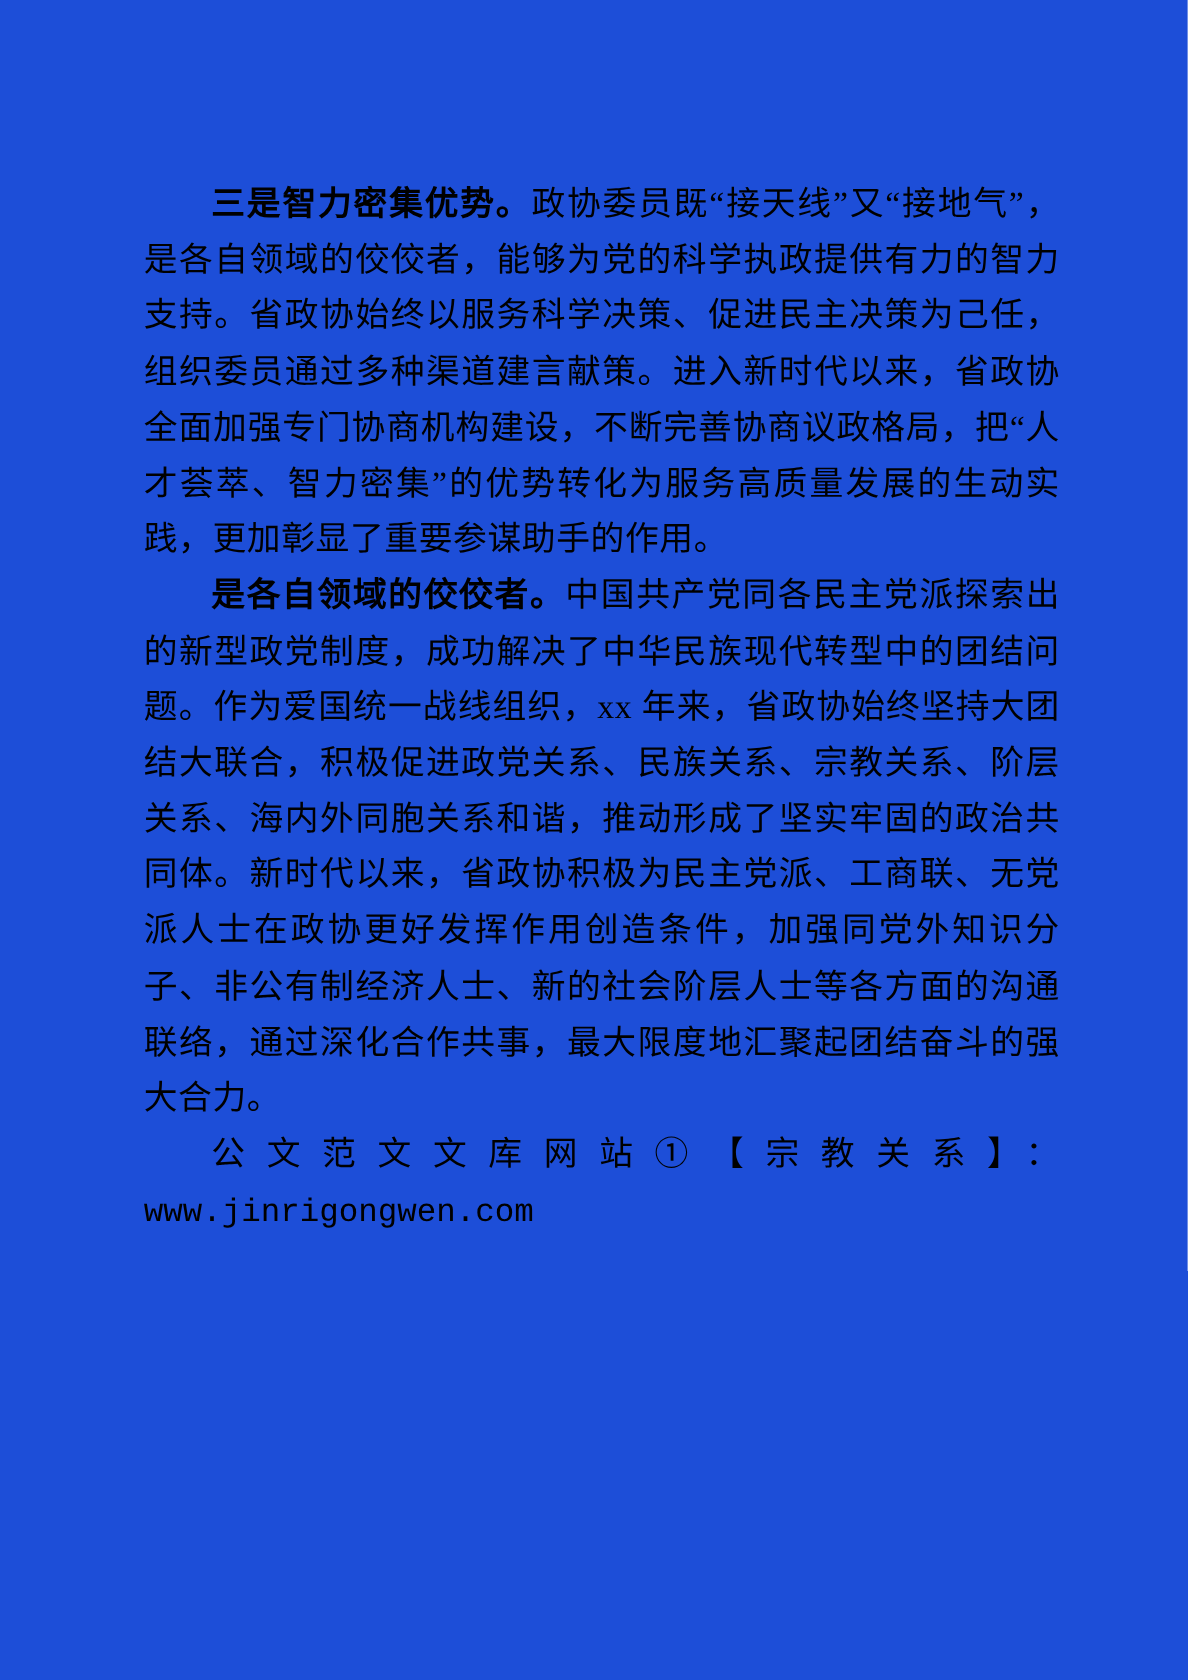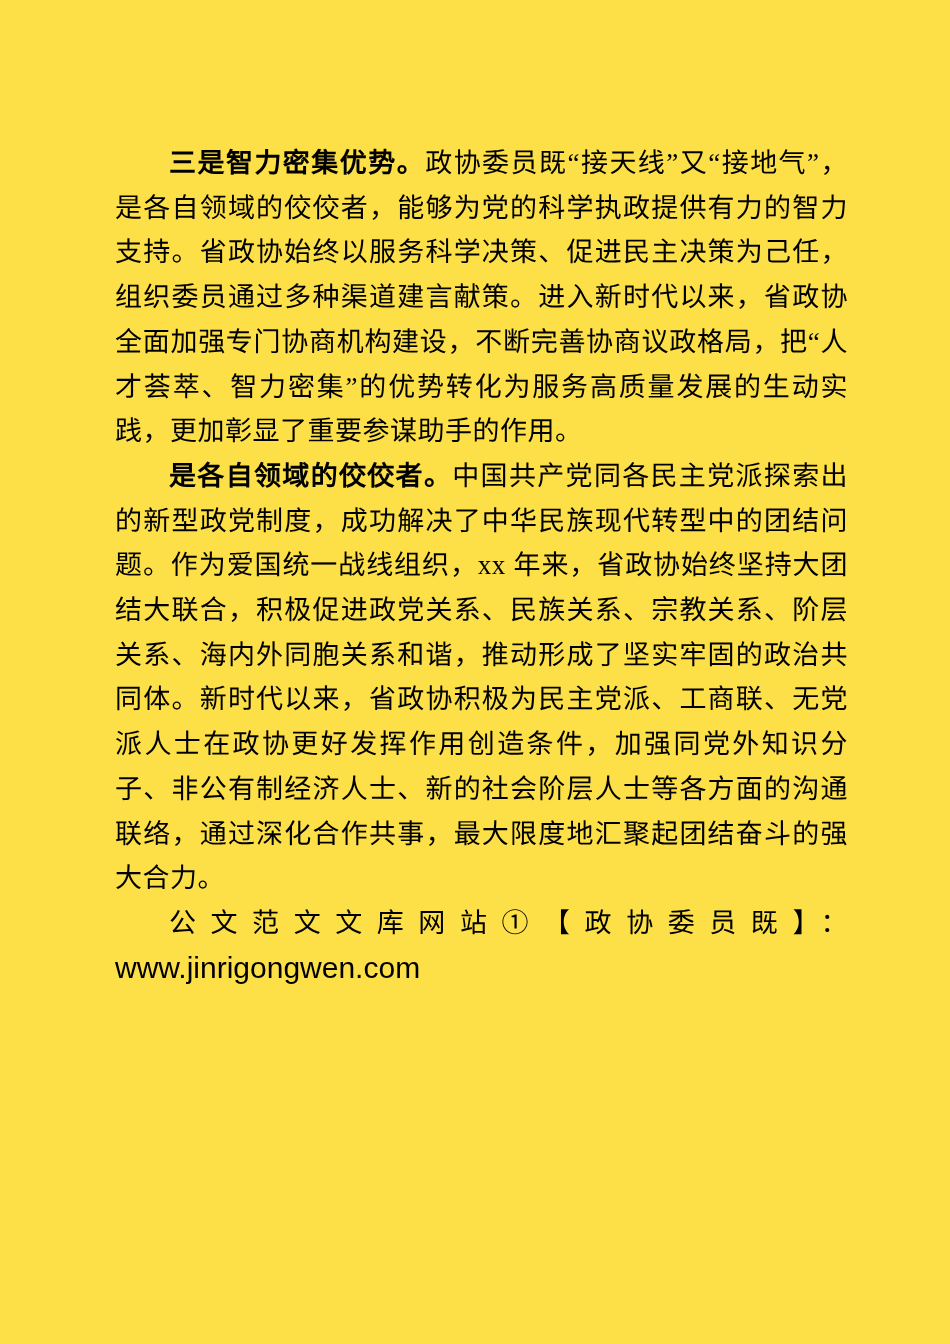--- a/index.html
+++ b/index.html
@@ -12,21 +12,21 @@
     height: 1344px;
     overflow: hidden;
     color: #000000;
     font-family: "Liberation Serif", "DejaVu Serif", serif;
   }
   .page {
     box-sizing: border-box;
     width: 950px;
     height: 1344px;
     padding: 141px 102px 0 115px;
-    background: #fde047;
+    background: #1d4ed8;
   }
   .para {
     margin: 0;
     font-size: 27px;
     line-height: 44.7px;
     text-align: justify;
     text-indent: 2em;
     letter-spacing: 0.5px;
   }
   .para .lead {
@@ -34,22 +34,22 @@
   }
   .footer-stretch {
     
     text-align-last: justify;
     -moz-text-align-last: justify;
   }
   .url-line {
     text-indent: 0;
   }
   .mono {
-    font-family: Liberation Sans, sans-serif;
-    font-size: 30px;
+    font-family: Liberation Mono, monospace;
+    font-size: 26px;
     letter-spacing: 0;
   }
   .footer-mixed {
     text-indent: 1em;
     white-space: nowrap;
   }
 </style>
 </head>
 <body>
 
@@ -58,21 +58,21 @@
   <p class="para">
     <span class="lead">三是智力密集优势。</span><span>政协委员既“接天线”又“接地气”，是各自领域的佼佼者，能够为党的科学执政提供有力的智力支持。省政协始终以服务科学决策、促进民主决策为己任，组织委员通过多种渠道建言献策。进入新时代以来，省政协全面加强专门协商机构建设，不断完善协商议政格局，把“人才荟萃、智力密集”的优势转化为服务高质量发展的生动实践，更加彰显了重要参谋助手的作用。</span>
   </p>
 
   <p class="para">
     <span class="lead">是各自领域的佼佼者。</span><span>中国共产党同各民主党派探索出的新型政党制度，成功解决了中华民族现代转型中的团结问题。作为爱国统一战线组织，xx 年来，省政协始终坚持大团结大联合，积极促进政党关系、民族关系、宗教关系、阶层关系、海内外同胞关系和谐，推动形成了坚实牢固的政治共同体。新时代以来，省政协积极为民主党派、工商联、无党派人士在政协更好发挥作用创造条件，加强同党外知识分子、非公有制经济人士、新的社会阶层人士等各方面的沟通联络，通过深化合作共事，最大限度地汇聚起团结奋斗的强大合力。</span>
   </p>
 
 
   <p class="para footer-stretch">
-    <span>公文范文文库网站①【政协委员既】：</span>
+    <span>公文范文文库网站①【宗教关系】：</span>
   </p>
 
   <p class="para url-line">
     <span class="mono">www.jinrigongwen.com</span>
   </p>
 
 
 </div>
 
 </body></html>

